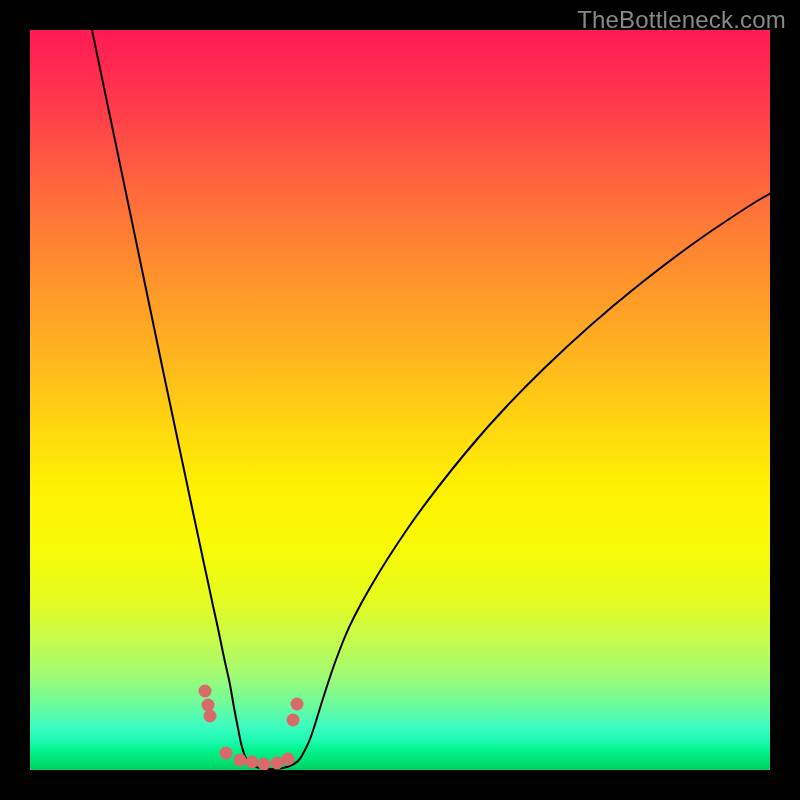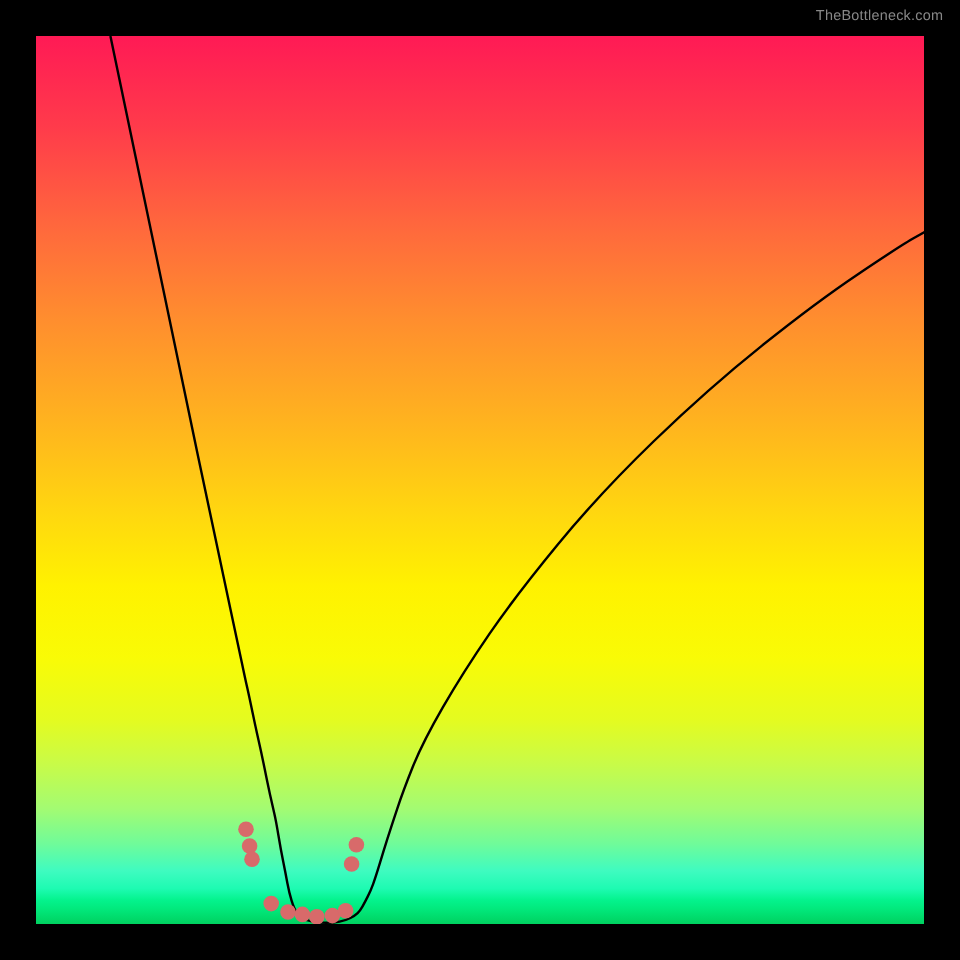--- a/index.html
+++ b/index.html
@@ -60,21 +60,21 @@
     left: 0;
     top: 0;
     width: 100%;
     height: 100%;
   }
   .watermark {
     position: absolute;
     top: 6px;
     right: 14px;
     color: #888;
-    font-size: 12px;
+    font-size: 24px;
     letter-spacing: 0.2px;
     font-weight: 500;
     user-select: none;
   }
 </style>
 </head>
 <body>
 
 <div class="frame">
 

